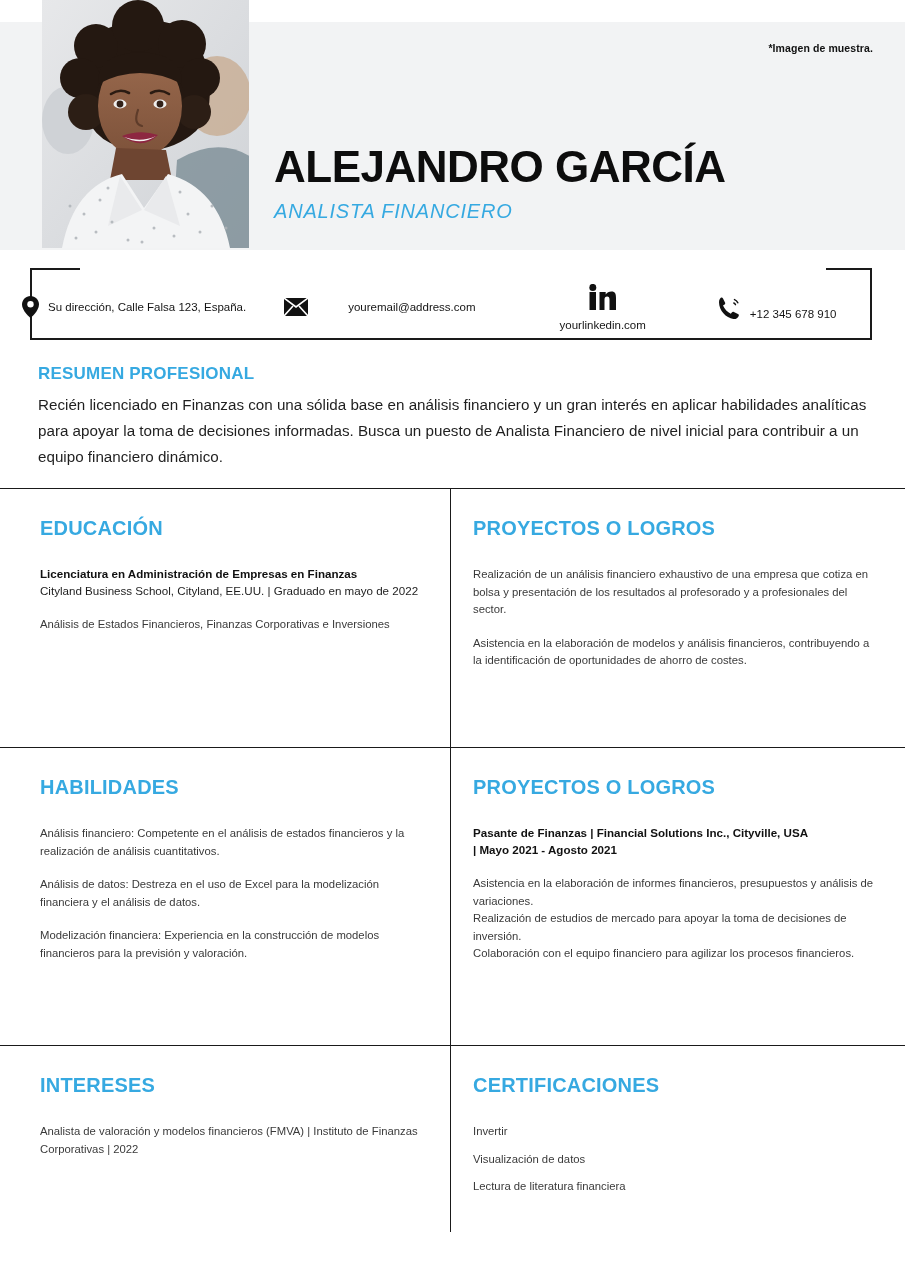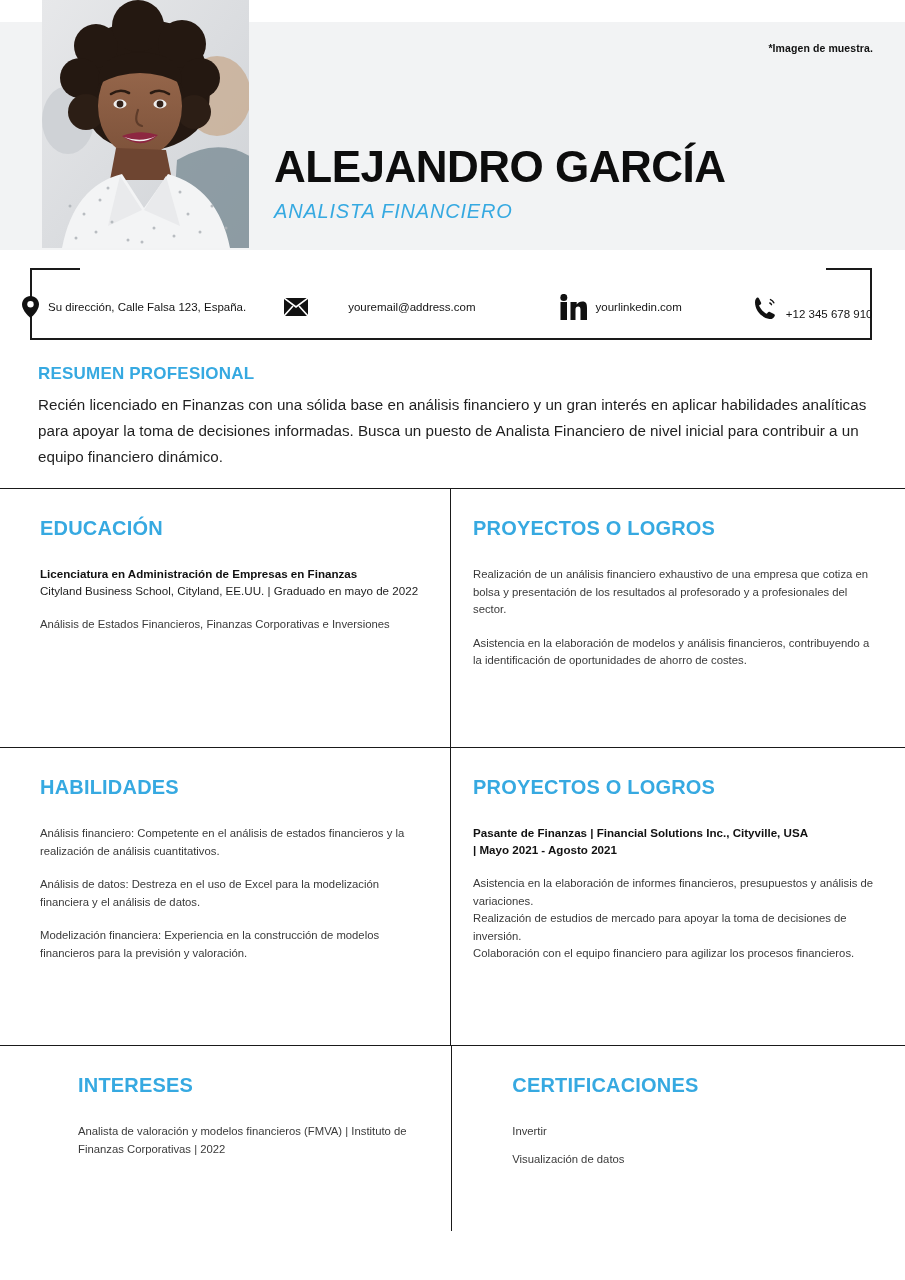--- a/index.html
+++ b/index.html
@@ -108,21 +108,21 @@
     display: flex;
     align-items: center;
   }
   .contact-item {
     display: flex;
     align-items: center;
     gap: 9px;
   }
   .ci-addr   { margin-left: 22px; }
   .ci-email  { margin-left: 38px; gap: 40px; }
-  .ci-link   { margin-left: 84px; }
+  .ci-link   { margin-left: 84px; flex-direction: column; }
   .ci-phone  { margin-left: 72px; align-items: flex-end; }
   .contact-text {
     font-size: 11.5px;
     color: #141414;
     white-space: nowrap;
   }
   .ci-phone .contact-text { padding-top: 14px; }
   .icon { display: inline-flex; align-items: center; justify-content: center; }
 
   
@@ -157,21 +157,21 @@
   .grid-row:last-child { border-bottom: none; }
   .cell {
     box-sizing: border-box;
     padding: 28px 30px 26px 40px;
   }
   .cell-left  { width: 451px; border-right: 1.4px solid #1a1a1a; }
   .cell-right { width: 454px; padding-left: 22px; padding-right: 26px; }
 
   .row-edu    .cell { min-height: 258px; }
   .row-skills .cell { min-height: 297px; }
-  .row-bottom .cell { min-height: 185px; margin-left: 38px; }
+  .row-bottom .cell { min-height: 185px; }
 
   .sec-title {
     font-size: 20px;
     font-weight: bold;
     color: #36a9e1;
     letter-spacing: 0.2px;
     margin-bottom: 26px;
   }
   .entry { margin-bottom: 14px; }
   .entry:last-child { margin-bottom: 0; }
@@ -379,16 +379,17 @@
   <div class="grid-row row-bottom">
     <div class="cell cell-left">
       <div class="sec-title">INTERESES</div>
       <div class="entry-body">Analista de valoración y modelos financieros (FMVA) | Instituto de Finanzas Corporativas | 2022</div>
     </div>
 
     <div class="cell cell-right">
       <div class="sec-title">CERTIFICACIONES</div>
       <div class="list-item">Invertir</div>
       <div class="list-item">Visualización de datos</div>
+      <div class="list-item">Lectura de literatura financiera</div>
     </div>
   </div>
 
 </div>
 
 </body></html>

